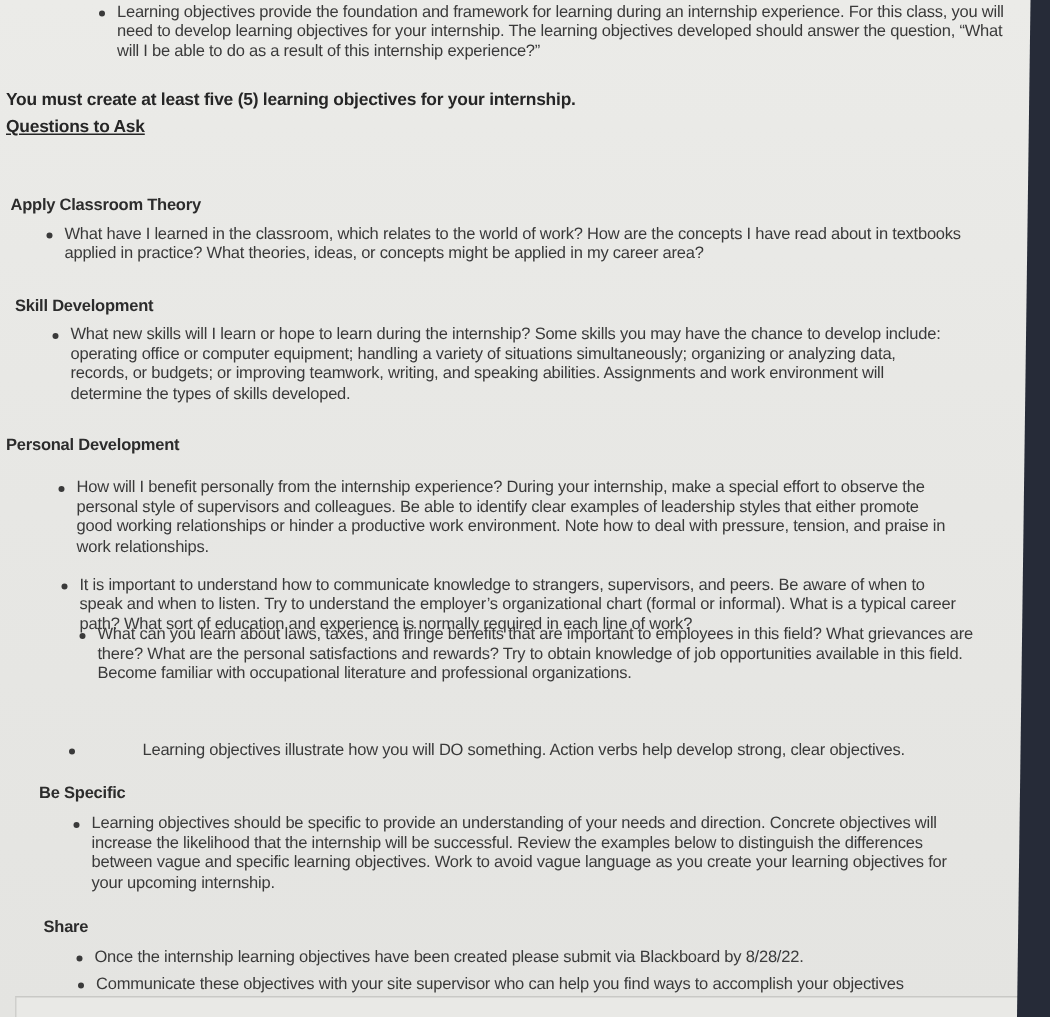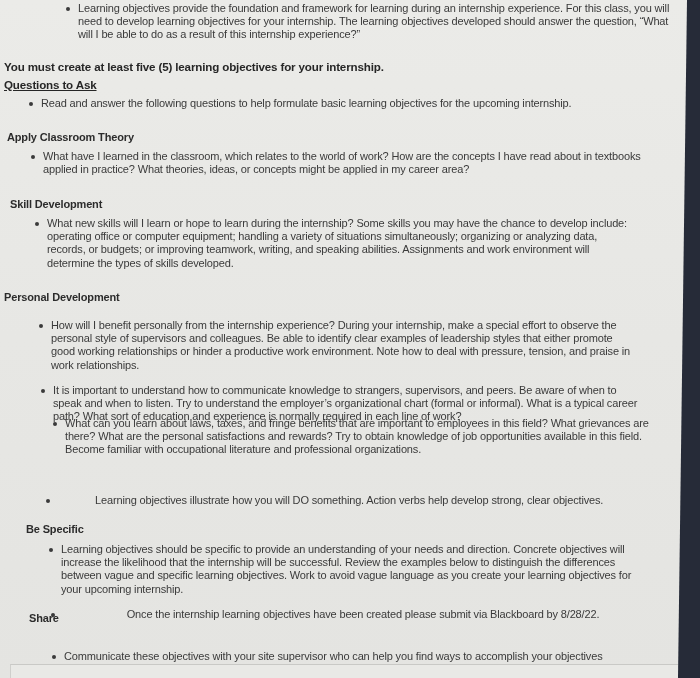--- a/index.html
+++ b/index.html
@@ -40,24 +40,20 @@
 <div class="page">
 
   <div class="block" style="left:38px; top:2px; width:606px;margin-left:40px;">
     <span class="bullet" style="left:-12px; top:5px;"></span>
     <span class="item-text">Learning objectives provide the foundation and framework for learning during an internship experience. For this class, you will need to develop learning objectives for your internship. The learning objectives developed should answer the question, “What will I be able to do as a result of this internship experience?”</span>
   </div>
 
   <div class="block heading-lg" style="left:4px; top:60px; width:600px;">You must create at least five (5) learning objectives for your internship.</div>
   <div class="block heading-lg" style="left:4px; top:78px; width:300px;text-decoration:underline;">Questions to Ask</div>
 
-  <div class="block" style="left:41px; top:97px; width:600px;">
-    <span class="bullet" style="left:-12px; top:5px;"></span>
-    <span class="item-text">Read and answer the following questions to help formulate basic learning objectives for the upcoming internship.</span>
-  </div>
 
   <div class="block heading" style="left:7px; top:131px; width:300px;">Apply Classroom Theory</div>
   <div class="block" style="left:43px; top:150px; width:600px;">
     <span class="bullet" style="left:-12px; top:5px;"></span>
     <span class="item-text">What have I learned in the classroom, which relates to the world of work?  How are the concepts I have read about in textbooks applied in practice? What theories, ideas, or concepts might be applied in my career area?</span>
   </div>
 
   <div class="block heading" style="left:10px; top:198px; width:300px;">Skill Development</div>
   <div class="block" style="left:47px; top:217px; width:582px;">
     <span class="bullet" style="left:-12px; top:5px;"></span>
@@ -86,21 +82,21 @@
   </div>
 
   <div class="block heading" style="left:26px; top:523px; width:300px;">Be Specific</div>
   <div class="block" style="left:61px; top:543px; width:575px;">
     <span class="bullet" style="left:-12px; top:5px;"></span>
     <span class="item-text">Learning objectives should be specific to provide an understanding of your needs and direction. Concrete objectives will increase the likelihood that the internship will be successful.  Review the examples below to distinguish the differences between vague and specific learning objectives. Work to avoid vague language as you create your learning objectives for your upcoming internship.</span>
   </div>
 
   <div class="block heading" style="left:29px; top:612px; width:300px;">Share</div>
   <ul>
-    <li class="block" style="left:63px; top:608px; width:600px;text-align:center;">
+    <li class="block" style="left:63px; top:632px; width:600px;">
       <span class="bullet" style="left:-12px; top:5px;"></span>
       <span class="item-text">Once the internship learning objectives have been created please submit via Blackboard by 8/28/22.</span>
     </li>
     <li class="block" style="left:64px; top:650px; width:620px; white-space:nowrap;">
       <span class="bullet" style="left:-12px; top:5px;"></span>
       <span class="item-text">Communicate these objectives with your site supervisor who can help you find ways to accomplish your objectives</span>
     </li>
   </ul>
 
   <div class="bottom-box"></div>

